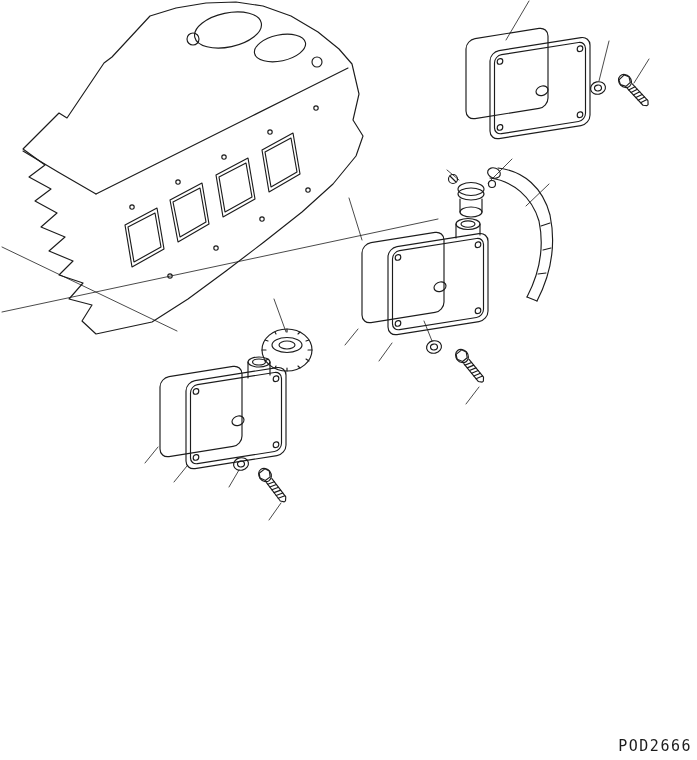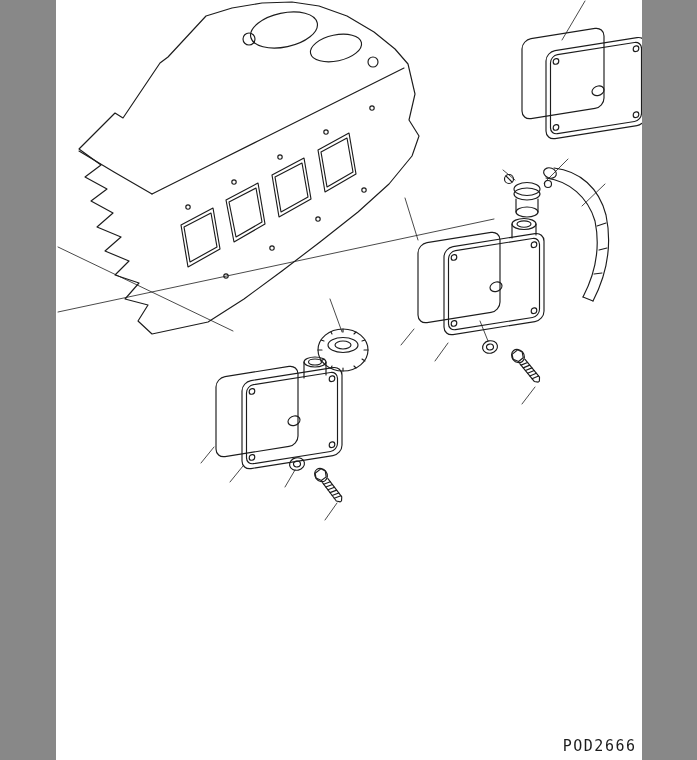--- a/index.html
+++ b/index.html
@@ -1,20 +1,20 @@
 <!DOCTYPE html>
 <html style="--line: #1c1c1c; --bg: #ffffff;"><head>
 <meta charset="utf-8">
 <style>
   :root { --line: #1c1c1c; --bg: #ffffff; }
   * { margin: 0; padding: 0; box-sizing: border-box; }
   body { background: #888; font-family: "DejaVu Sans", sans-serif; }
   .page {
     position: relative;
-    width: 586px; height: 760px;
+    width: 697px; height: 760px;
     background: var(--bg, #fff);
     margin: 0 auto;
     overflow: hidden;
   }
   .page svg { position: absolute; left: 0; top: 0; }
   .figure-code {
     position: absolute;
     right: 5px; bottom: 5px;
     font-family: "DejaVu Sans Mono", "Liberation Mono", monospace;
     font-size: 15px;

